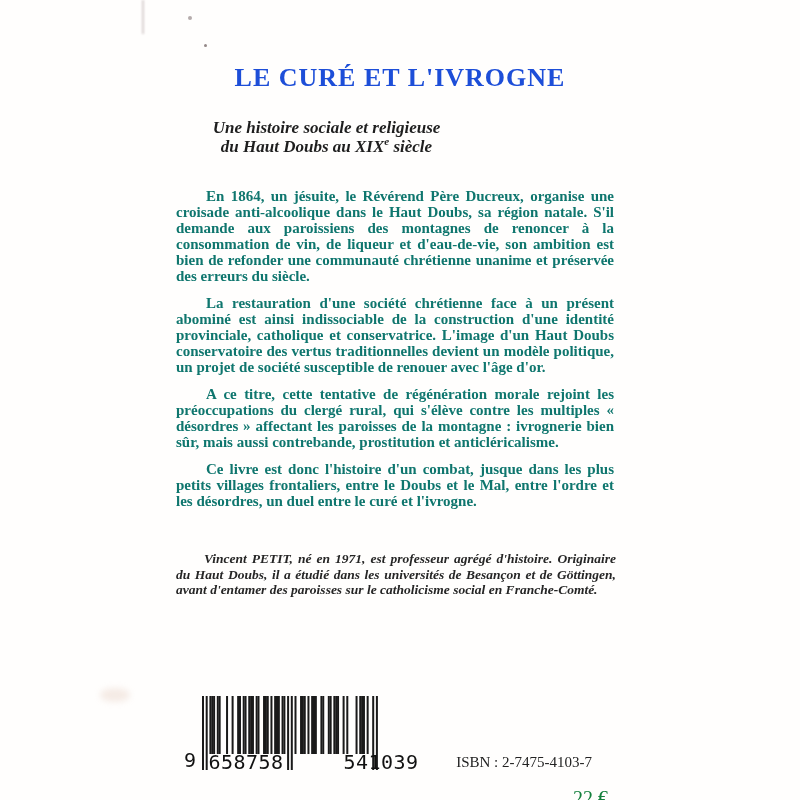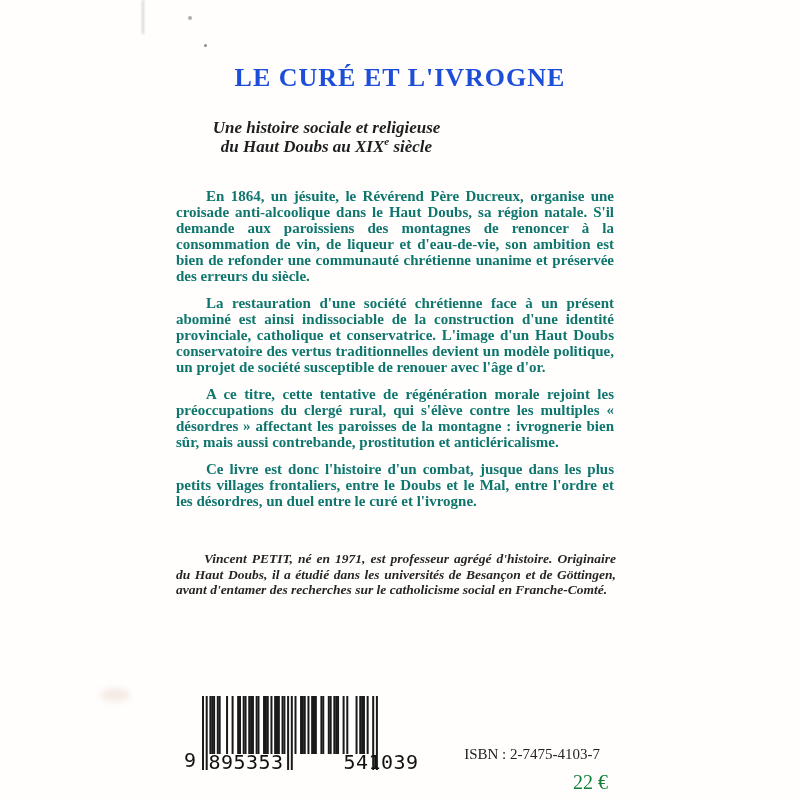--- a/index.html
+++ b/index.html
@@ -45,21 +45,21 @@
   .bc-digits{
     position:absolute;top:54px;text-align:center;
     font-family:"DejaVu Sans Mono", monospace;font-size:20px;
     letter-spacing:0.5px;color:#111;white-space:nowrap;
   }
   .bc-g1{left:24px;width:76px;}
   .bc-g2{left:110px;width:78px;margin-left:48px;}
   .isbn-block{
     position:absolute;left:396px;top:738px;width:212px;text-align:right;
   }
-  .isbn-line{font-size:15px;color:#222;margin:8px;}
+  .isbn-line{font-size:15px;color:#222;margin:16px;}
   .price-line{font-size:20px;color:#15803d;margin:3px 0 0 0;}
   
   .artifact{position:absolute;pointer-events:none;}
   .a-line{left:142px;top:0;width:2px;height:34px;background:rgba(120,90,95,.28);filter:blur(1px);}
   .a-dot1{left:188px;top:16px;width:4px;height:4px;border-radius:50%;background:rgba(70,50,50,.4);filter:blur(.5px);}
   .a-dot2{left:204px;top:44px;width:3px;height:3px;border-radius:50%;background:rgba(60,40,40,.55);}
   .a-smudge{left:100px;top:688px;width:30px;height:14px;border-radius:50%;background:rgba(214,180,160,.25);filter:blur(3px);}
 </style>
 </head>
 <body>
@@ -78,21 +78,21 @@
     <span><span>du Haut Doubs au XIX</span><sup>e</sup><span> siècle</span></span>
   </div>
 
   <div class="text-block">
     <p>En 1864, un jésuite, le Révérend Père Ducreux, organise une croisade anti-alcoolique dans le Haut Doubs, sa région natale. S'il demande aux paroissiens des montagnes de renoncer à la consommation de vin, de liqueur et d'eau-de-vie, son ambition est bien de refonder une communauté chrétienne unanime et préservée des erreurs du siècle.</p>
     <p>La restauration d'une société chrétienne face à un présent abominé est ainsi indissociable de la construction d'une identité provinciale, catholique et conservatrice. L'image d'un Haut Doubs conservatoire des vertus traditionnelles devient un modèle politique, un projet de société susceptible de renouer avec l'âge d'or.</p>
     <p>A ce titre, cette tentative de régénération morale rejoint les préoccupations du clergé rural, qui s'élève contre les multiples « désordres » affectant les paroisses de la montagne : ivrognerie bien sûr, mais aussi contrebande, prostitution et anticléricalisme.</p>
     <p>Ce livre est donc l'histoire d'un combat, jusque dans les plus petits villages frontaliers, entre le Doubs et le Mal, entre l'ordre et les désordres, un duel entre le curé et l'ivrogne.</p>
   </div>
 
-  <div class="bio">Vincent PETIT, né en 1971, est professeur agrégé d'histoire. Originaire du Haut Doubs, il a étudié dans les universités de Besançon et de Göttingen, avant d'entamer des recherches sur le catholicisme social en Franche-Comté.</div>
+  <div class="bio">Vincent PETIT, né en 1971, est professeur agrégé d'histoire. Originaire du Haut Doubs, il a étudié dans les universités de Besançon et de Göttingen, avant d'entamer des paroisses sur le catholicisme social en Franche-Comté.</div>
 
   <div class="barcode">
     <span class="bc-lead">9</span>
     <svg width="178" height="76" viewBox="0 0 178 76">
         <rect x="0.00" y="0" width="2.00" height="74" fill="#1a1a1a"></rect>
         <rect x="3.70" y="0" width="2.00" height="74" fill="#1a1a1a"></rect>
         <rect x="7.40" y="0" width="2.00" height="58" fill="#1a1a1a"></rect>
         <rect x="9.25" y="0" width="2.00" height="58" fill="#1a1a1a"></rect>
         <rect x="11.10" y="0" width="2.00" height="58" fill="#1a1a1a"></rect>
         <rect x="14.80" y="0" width="2.00" height="58" fill="#1a1a1a"></rect>
@@ -137,21 +137,21 @@
         <rect x="140.60" y="0" width="2.00" height="58" fill="#1a1a1a"></rect>
         <rect x="144.30" y="0" width="2.00" height="58" fill="#1a1a1a"></rect>
         <rect x="153.55" y="0" width="2.00" height="58" fill="#1a1a1a"></rect>
         <rect x="157.25" y="0" width="2.00" height="58" fill="#1a1a1a"></rect>
         <rect x="159.10" y="0" width="2.00" height="58" fill="#1a1a1a"></rect>
         <rect x="160.95" y="0" width="2.00" height="58" fill="#1a1a1a"></rect>
         <rect x="164.65" y="0" width="2.00" height="58" fill="#1a1a1a"></rect>
         <rect x="170.20" y="0" width="2.00" height="74" fill="#1a1a1a"></rect>
         <rect x="173.90" y="0" width="2.00" height="74" fill="#1a1a1a"></rect>
       </svg>
-    <span class="bc-digits bc-g1">895353</span>
+    <span class="bc-digits bc-g1">658758</span>
     <span class="bc-digits bc-g2">541039</span>
   </div>
 
   <div class="isbn-block">
     <p class="isbn-line">ISBN : 2-7475-4103-7</p>
     <p class="price-line">22 €</p>
   </div>
 
 </div>
 

